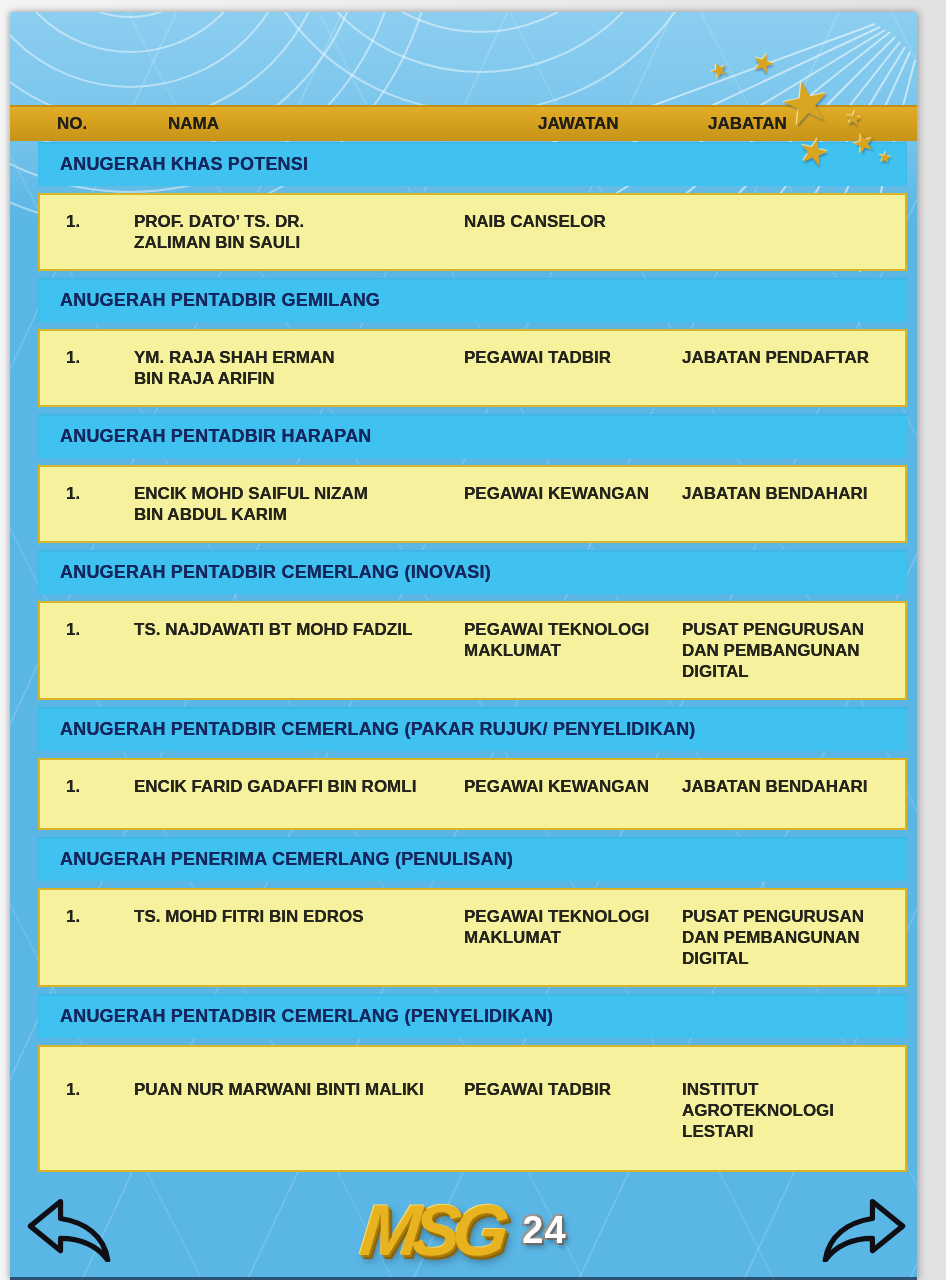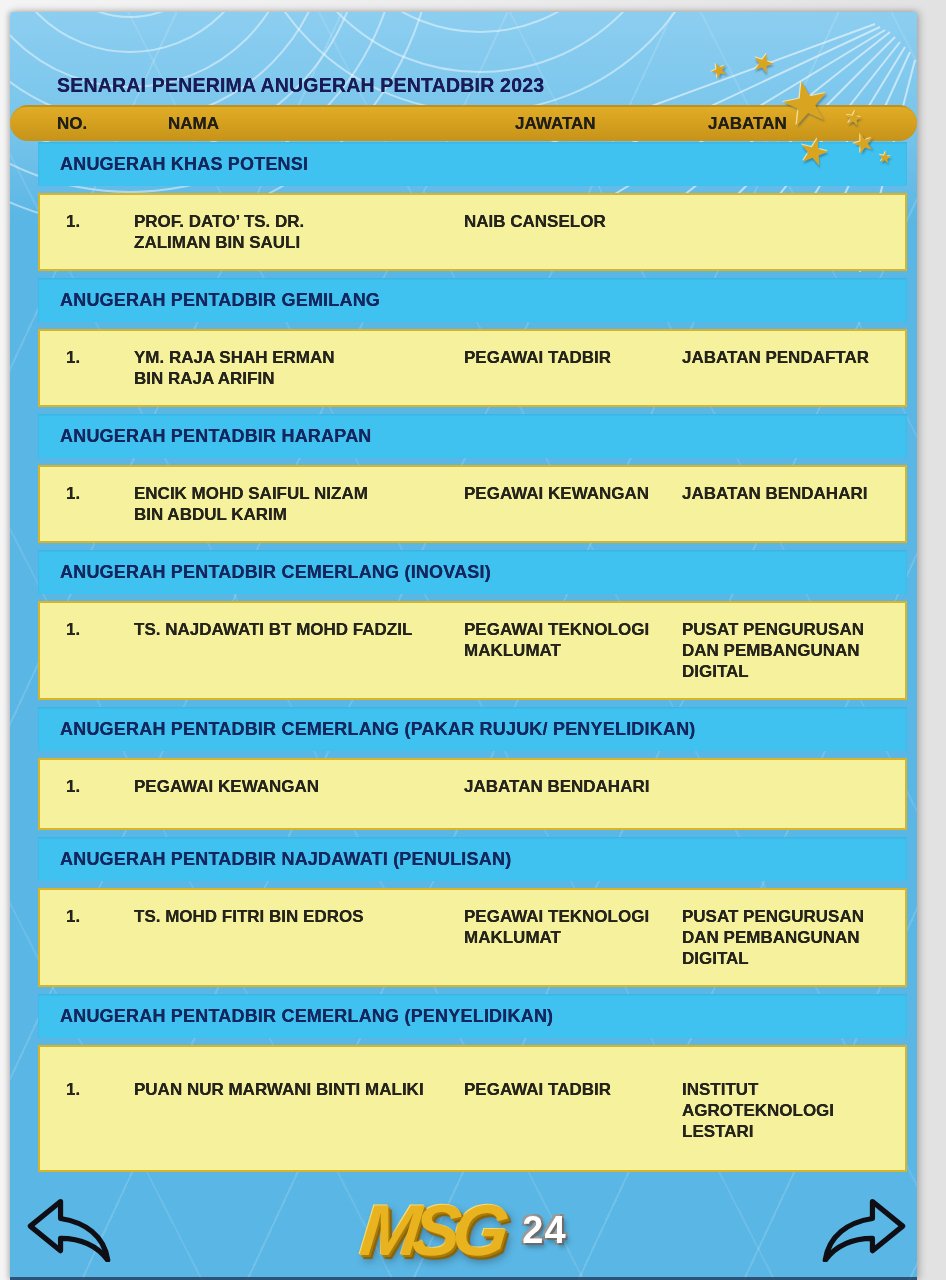--- a/index.html
+++ b/index.html
@@ -47,27 +47,26 @@
     font-size:19.5px;font-weight:bold;letter-spacing:.2px;
     color:var(--title-navy,#1a1a56);
     text-shadow:0 0 .5px #1a1a56;
     z-index:3;
   }
   .gold-bar{
     position:absolute;left:0;top:93px;width:100%;height:34px;
     background:linear-gradient(180deg,#e0ad28 0,var(--header-gold,#d6a11e) 45%,#c6931a 100%);
     border-top:2px solid #b8891455;
     z-index:2;
-    border-radius:18px;
   }
   .gold-bar .col-label{
     position:absolute;top:7px;font-size:17px;font-weight:bold;color:#201f18;
     text-shadow:0 0 .4px #201f18;
   }
-  .col-no{left:47px;} .col-nama{left:158px;} .col-jawatan{left:505px;} .col-jabatan{left:698px;}
+  .col-no{left:47px;} .col-nama{left:158px;} .col-jawatan{left:528px;} .col-jabatan{left:698px;}
   
   .table-body{
     position:absolute;left:28px;top:130px;width:869px;z-index:1;
   }
   .section-bar{
     min-height:44px;margin-bottom:7px;
     background:var(--section-cyan,#3fc2f0);
     display:flex;align-items:center;padding-left:22px;box-sizing:border-box;
     box-shadow:0 1px 2px rgba(0,60,110,.12) inset;
   }
@@ -144,21 +143,20 @@
     </svg>
 
     <span class="star s1">★</span>
     <span class="star s2">★</span>
     <span class="star s3">★</span>
     <span class="star s4">★</span>
     <span class="star s5">★</span>
     <span class="star s6">★</span>
     <span class="star s7">★</span>
 
-    <div class="page-title">SENARAI PENERIMA ANUGERAH PENTADBIR 2023</div>
 
     <div class="gold-bar">
       <span class="col-label col-no">NO.</span>
       <span class="col-label col-nama">NAMA</span>
       <span class="col-label col-jawatan">JAWATAN</span>
       <span class="col-label col-jabatan">JABATAN</span>
     </div>
 
     <div class="table-body">
         <div class="section-bar">
@@ -201,25 +199,26 @@
 MAKLUMAT</span>
           <span>PUSAT PENGURUSAN
 DAN PEMBANGUNAN
 DIGITAL</span>
         </div>
         <div class="section-bar">
           <span class="section-title">ANUGERAH PENTADBIR CEMERLANG (PAKAR RUJUK/ PENYELIDIKAN)</span>
         </div>
         <div class="award-row">
           <span>1.</span>
+          <span>ENCIK FARID GADAFFI BIN ROMLI</span>
           <span>PEGAWAI KEWANGAN</span>
           <span>JABATAN BENDAHARI</span>
         </div>
         <div class="section-bar">
-          <span class="section-title">ANUGERAH PENTADBIR NAJDAWATI (PENULISAN)</span>
+          <span class="section-title">ANUGERAH PENERIMA CEMERLANG (PENULISAN)</span>
         </div>
         <div class="award-row">
           <span>1.</span>
           <span>TS. MOHD FITRI BIN EDROS</span>
           <span>PEGAWAI TEKNOLOGI
 MAKLUMAT</span>
           <span>PUSAT PENGURUSAN
 DAN PEMBANGUNAN
 DIGITAL</span>
         </div>

